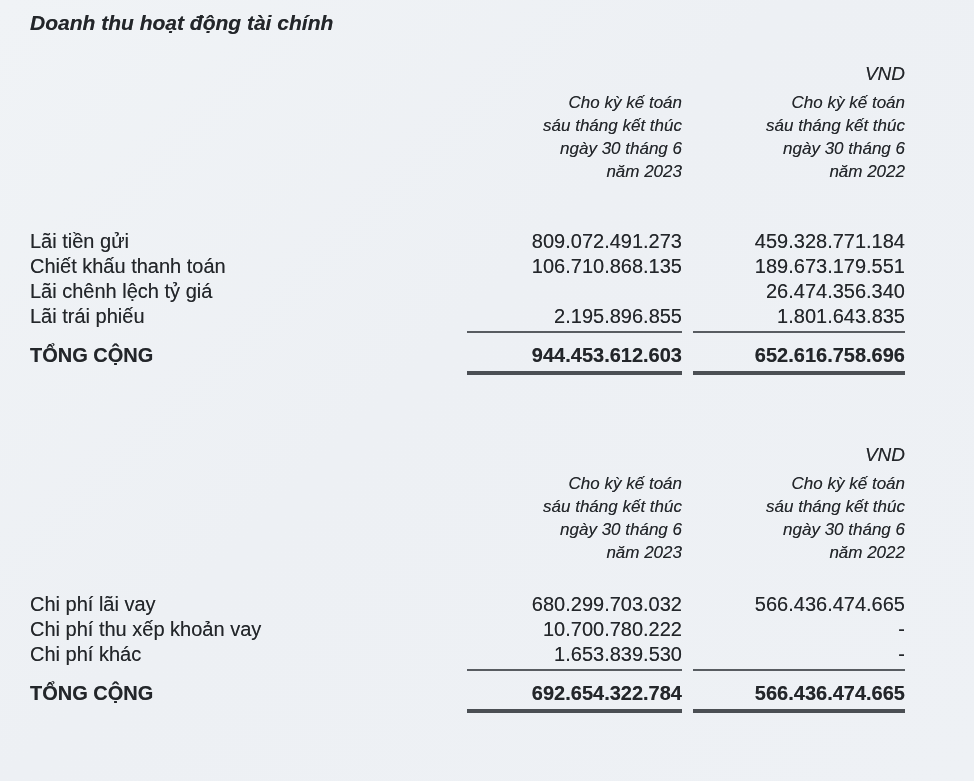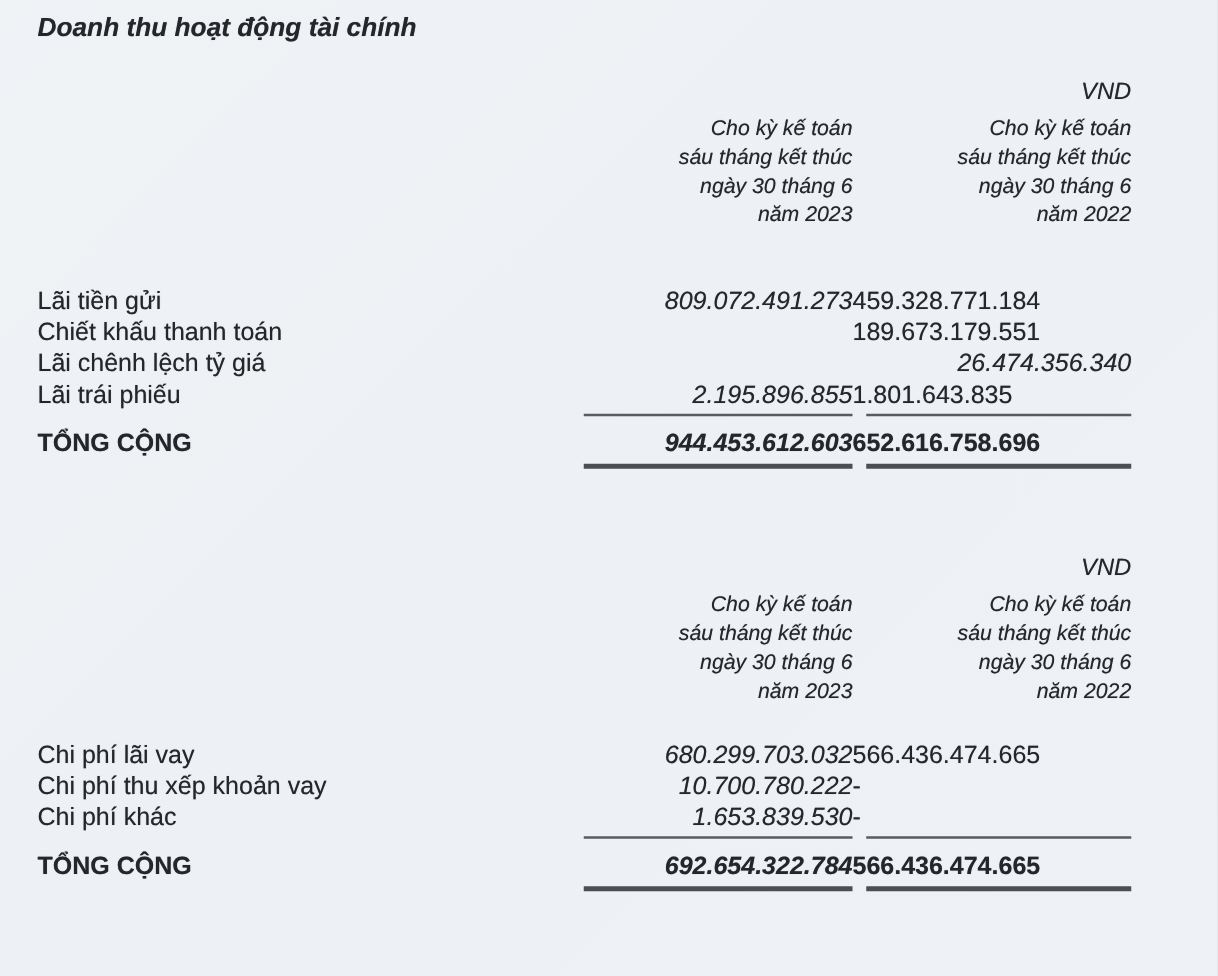--- a/index.html
+++ b/index.html
@@ -25,22 +25,22 @@
 
   .hdr { display:flex; margin-top:6px; }
   .hdr .spacer { flex:1; }
   .hcol { width:215px; text-align:right; font-style:italic; font-size:17px; line-height:23px; }
   .hcol.c2 { width:223px; }
 
   .rows { margin-top:46px; }
   .section-2 .rows { margin-top:28px; }
   .row { display:flex; font-size:20px; line-height:25px; }
   .row .lbl { flex:1; }
-  .row .c1 { width:215px; text-align:right; white-space:nowrap;font-style:italic; }
-  .row .c2 { width:223px; text-align:left; white-space:nowrap; }
+  .row .c1 { width:215px; text-align:right; white-space:nowrap; }
+  .row .c2 { width:223px; text-align:right; white-space:nowrap; }
 
   .rule-row { display:flex; margin-top:2px; }
   .rule-row .sp { flex:1; }
   .rule-row .r1 { width:215px; }
   .rule-row .r2 { width:223px; display:flex; justify-content:flex-end; }
   .rule { display:block; width:100%; border-top:2px solid #585c61; }
   .r2 .rule { width:212px; }
   .rule.thick { border-top-width:4px; border-top-color:#4b4f54; }
 
   .total-row { margin-top:10px; font-weight:bold; }
@@ -73,20 +73,21 @@
     </div>
 
     <div class="rows">
       <div class="row">
         <div class="lbl">Lãi tiền gửi</div>
         <div class="c1">809.072.491.273</div>
         <div class="c2">459.328.771.184</div>
       </div>
       <div class="row">
         <div class="lbl">Chiết khấu thanh toán</div>
+        <div class="c1">106.710.868.135</div>
         <div class="c2">189.673.179.551</div>
       </div>
       <div class="row">
         <div class="lbl">Lãi chênh lệch tỷ giá</div>
         <div class="c1">26.474.356.340</div>
       </div>
       <div class="row">
         <div class="lbl">Lãi trái phiếu</div>
         <div class="c1">2.195.896.855</div>
         <div class="c2">1.801.643.835</div>

